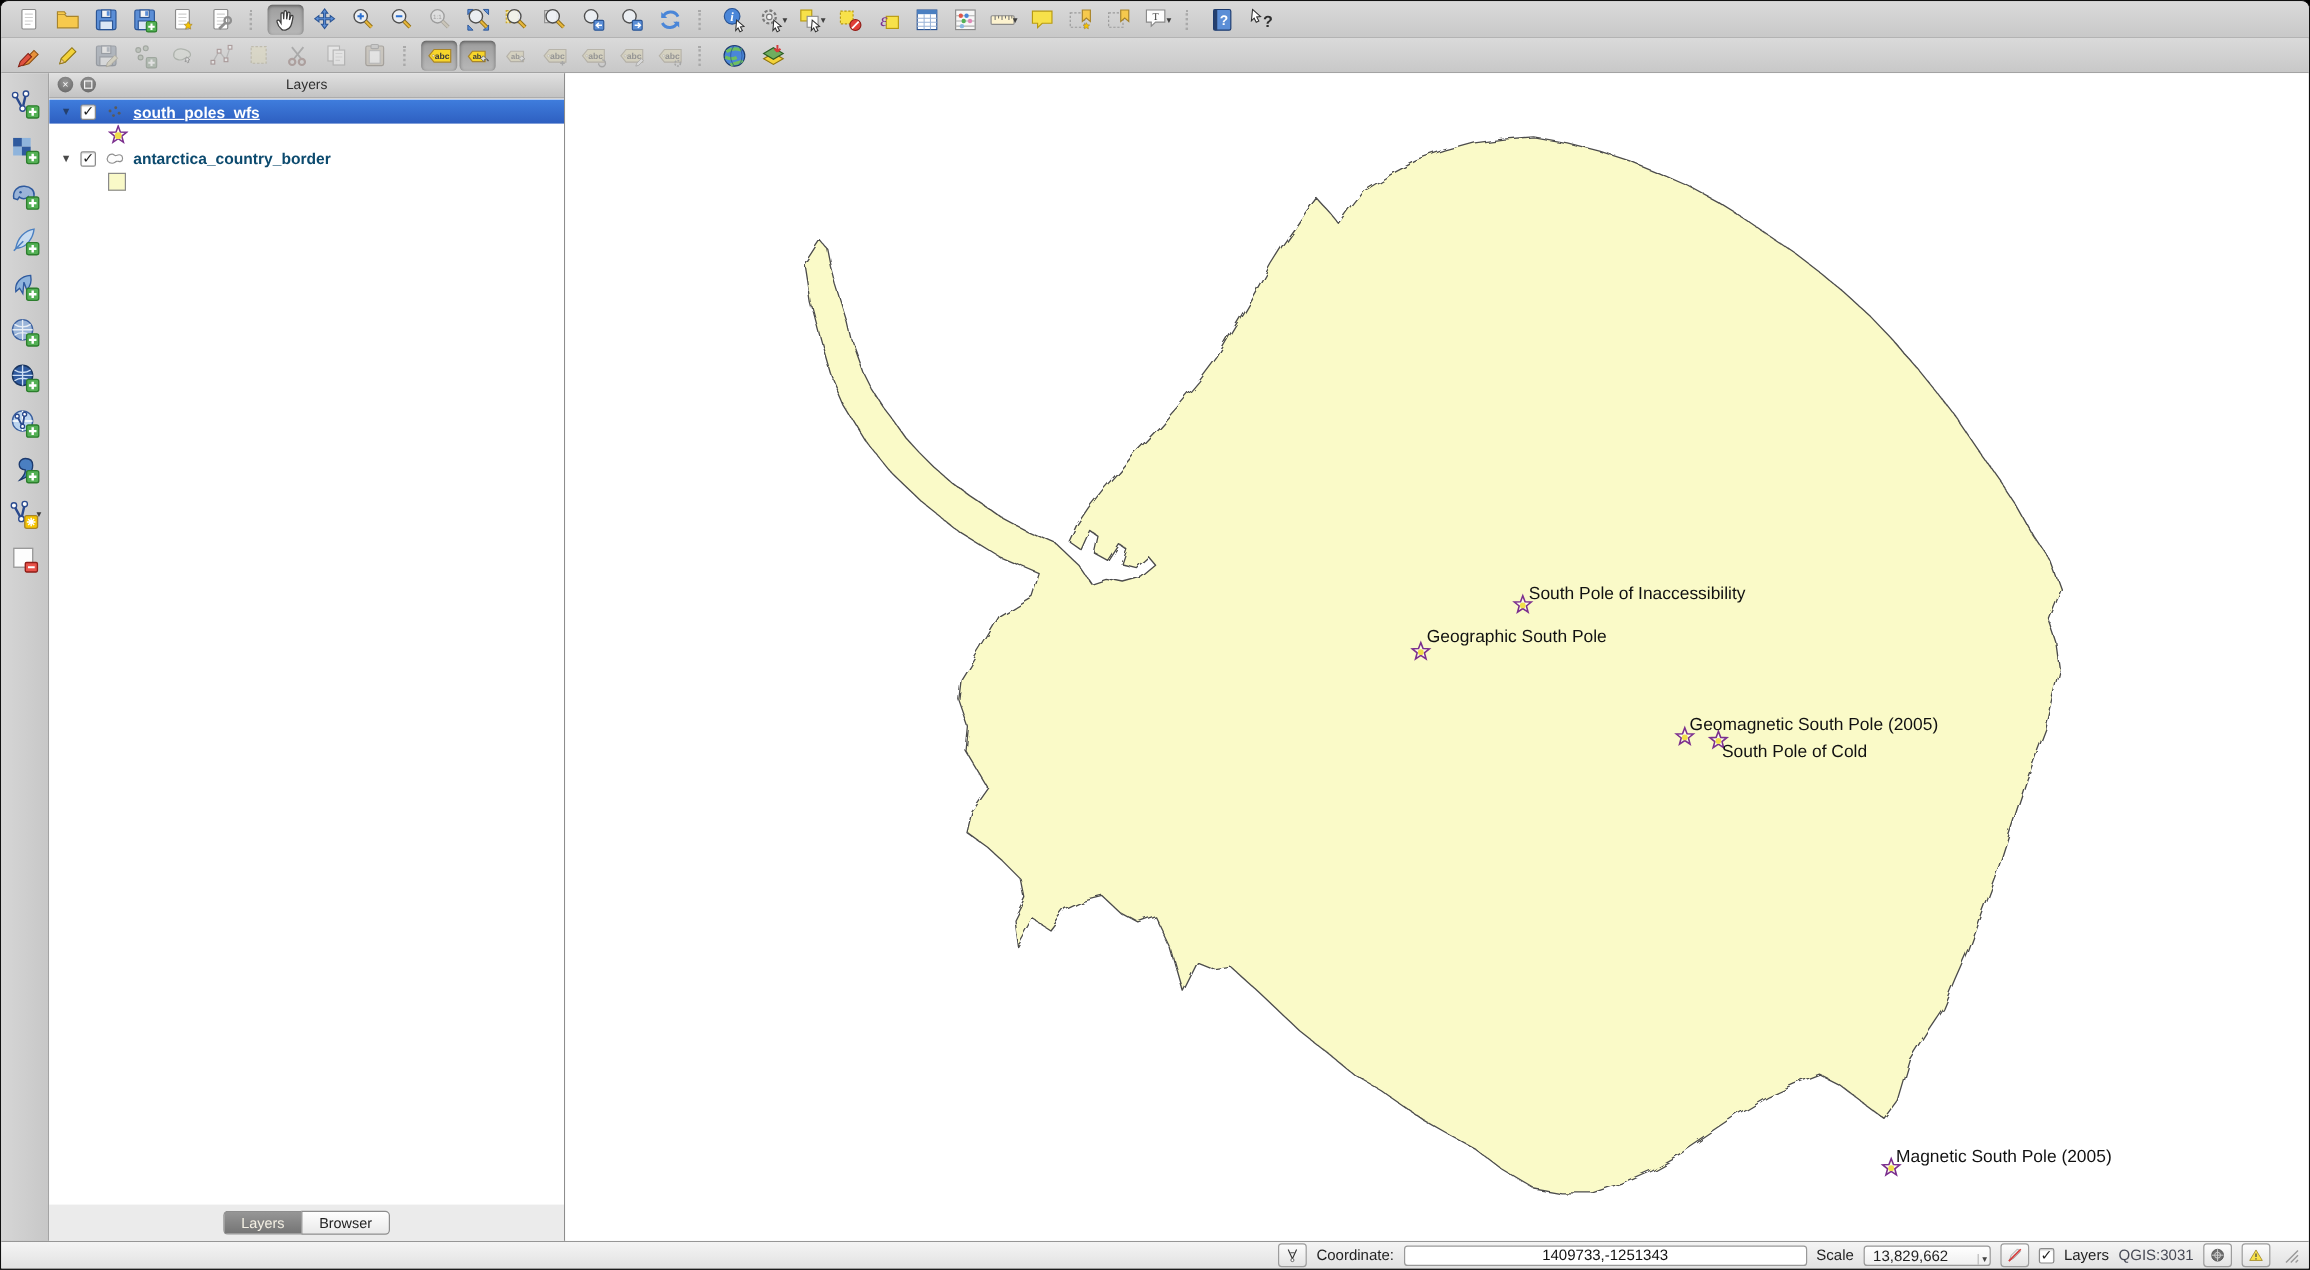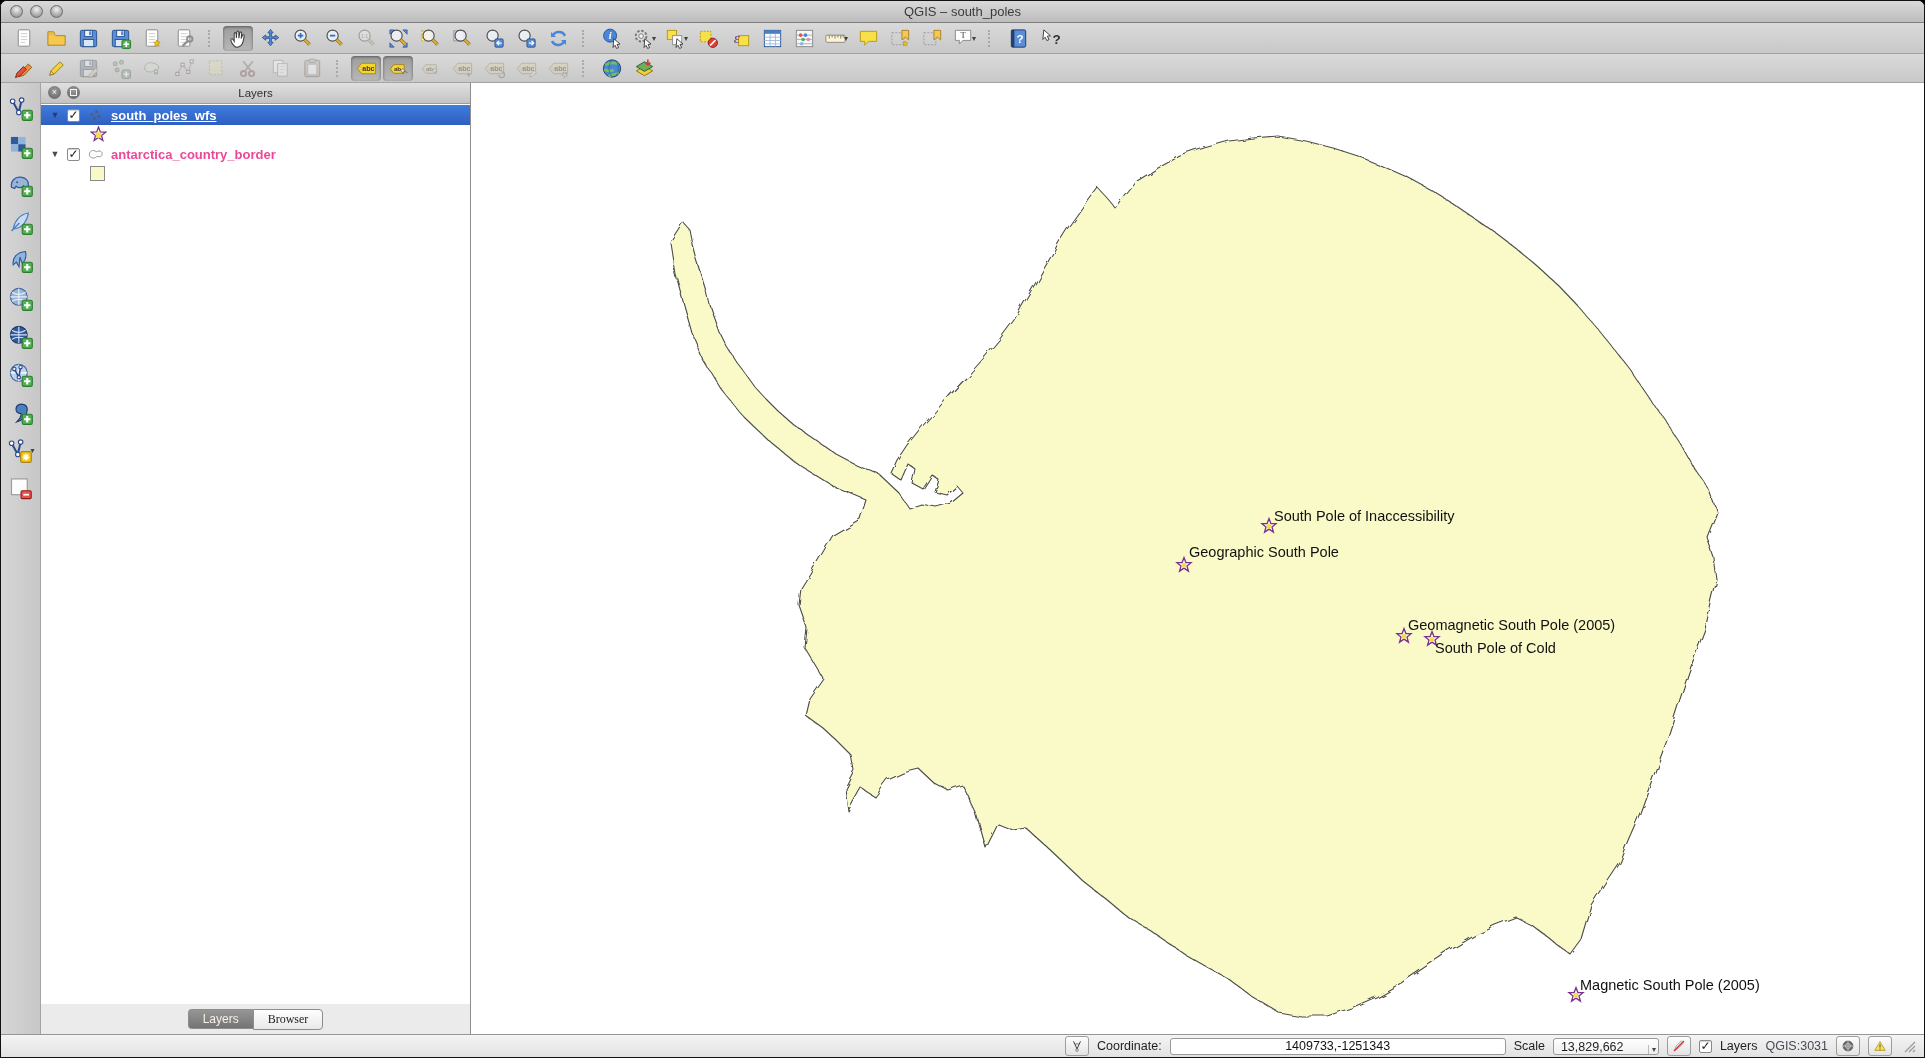--- a/index.html
+++ b/index.html
@@ -44,29 +44,29 @@
   .pbtn .sq{width:5px;height:5px;border:1px solid #f4f4f4;}
   .tree{flex:1;background:#fff;overflow:hidden;padding-top:1px;}
   .lrow{height:20px;display:flex;align-items:center;gap:7px;padding-left:9px;}
   .lrow.selected{background:linear-gradient(#3f7ddd,#2e5fc0);}
   .tri{font-size:9px;color:#4a4a4a;width:10px;text-align:center;}
   .lrow.selected .tri{color:#25406e;}
   .cb{width:13px;height:13px;background:#fff;border:1px solid #8a8a8a;border-radius:2px;
     font-size:12px;line-height:11px;text-align:center;color:#1d1d1d;box-sizing:border-box;
     box-shadow:inset 0 1px 1px rgba(0,0,0,.18);}
   .licon{width:17px;height:17px;}
-  .lname{font-weight:bold;font-size:13px;color:#ec4899;}
+  .lname{font-weight:bold;font-size:13px;color:#0c4a6e;}
   .lrow.selected .lname{color:#fff;text-decoration:underline;}
   .symrow{height:19px;display:flex;align-items:center;padding-left:49px;}
   .swatch{width:15px;height:15px;border:1px solid #8a8a8a;box-sizing:border-box;}
   .tabsbar{height:30px;flex:0 0 30px;display:flex;align-items:center;justify-content:center;background:#ebebeb;}
   .tab{font-size:12px;padding:2px 14px;border:1px solid #8d8d8d;
     background:linear-gradient(#fefefe,#e9e9e9);color:#222;}
   .tab:first-child{border-radius:4px 0 0 4px;border-right:none;}
-  .tab:last-child{border-radius:0 4px 4px 0;font-family:Liberation Serif, serif;}
+  .tab:last-child{border-radius:0 4px 4px 0;}
   .tab.active{background:linear-gradient(#969696,#747474);color:#f4f0e4;}
   
   .canvas{flex:1;background:#fff;position:relative;overflow:hidden;}
   .canvas svg{position:absolute;left:0;top:0;}
   
   .statusbar{height:23px;flex:0 0 23px;background:linear-gradient(#f4f4f4,#e2e2e2);
     border-top:1px solid #969696;display:flex;align-items:center;justify-content:flex-end;
     gap:8px;padding:0 8px;font-size:12.5px;color:#1f1f1f;box-sizing:border-box;}
   .sbtn{width:22px;height:18px;border:1px solid #9d9d9d;border-radius:3px;
     background:linear-gradient(#fdfdfd,#e3e3e3);display:flex;align-items:center;justify-content:center;flex:0 0 auto;}
@@ -78,28 +78,20 @@
     padding:0 2px 0 7px;box-sizing:border-box;font-size:12.5px;}
   .combo-arrow{font-size:8px;color:#444;border-left:1px solid #bbb;padding-left:3px;}
   .epsg{color:#474a56;}
   .grip{width:14px;height:14px;margin-left:2px;}
 </style>
 </head>
 <body>
 
 <div class="window">
 
-  <div class="titlebar">
-    <div class="traffic">
-      <div class="light"></div>
-      <div class="light"></div>
-      <div class="light"></div>
-    </div>
-    <div class="title">QGIS  – south_poles</div>
-  </div>
 
   <div id="tb1" class="toolbar">
       <div class="tbtn">
         <svg viewBox="0 0 24 24">
           <rect x="5.5" y="3" width="12" height="17" rx="1" fill="#fff" stroke="#8a8a8a"></rect>
           <path d="M8 7h7M8 10h7M8 13h7M8 16h5" stroke="#cfcfcf"></path>
         </svg>
       </div>
       <div class="tbtn">
         <svg viewBox="0 0 24 24">

